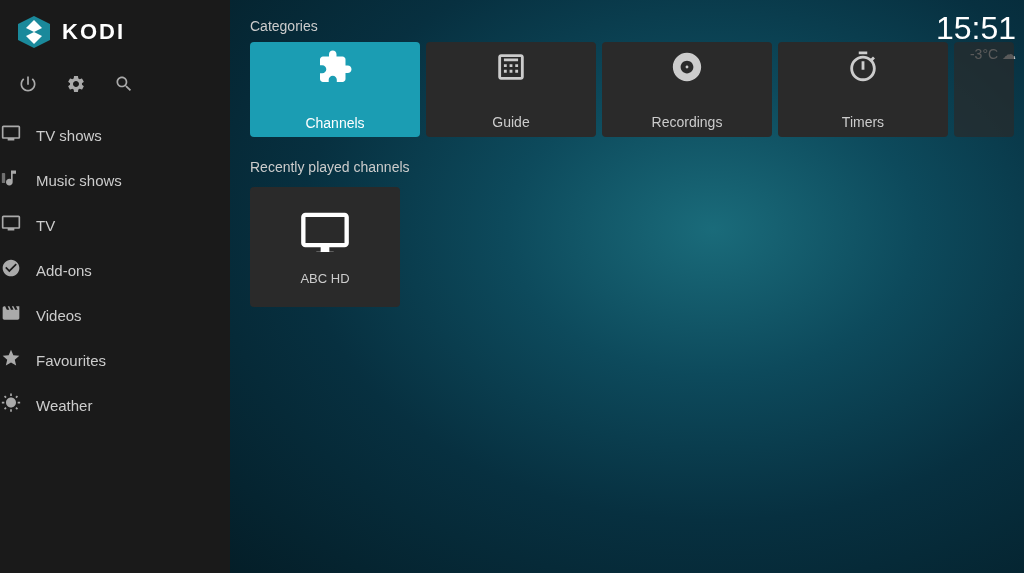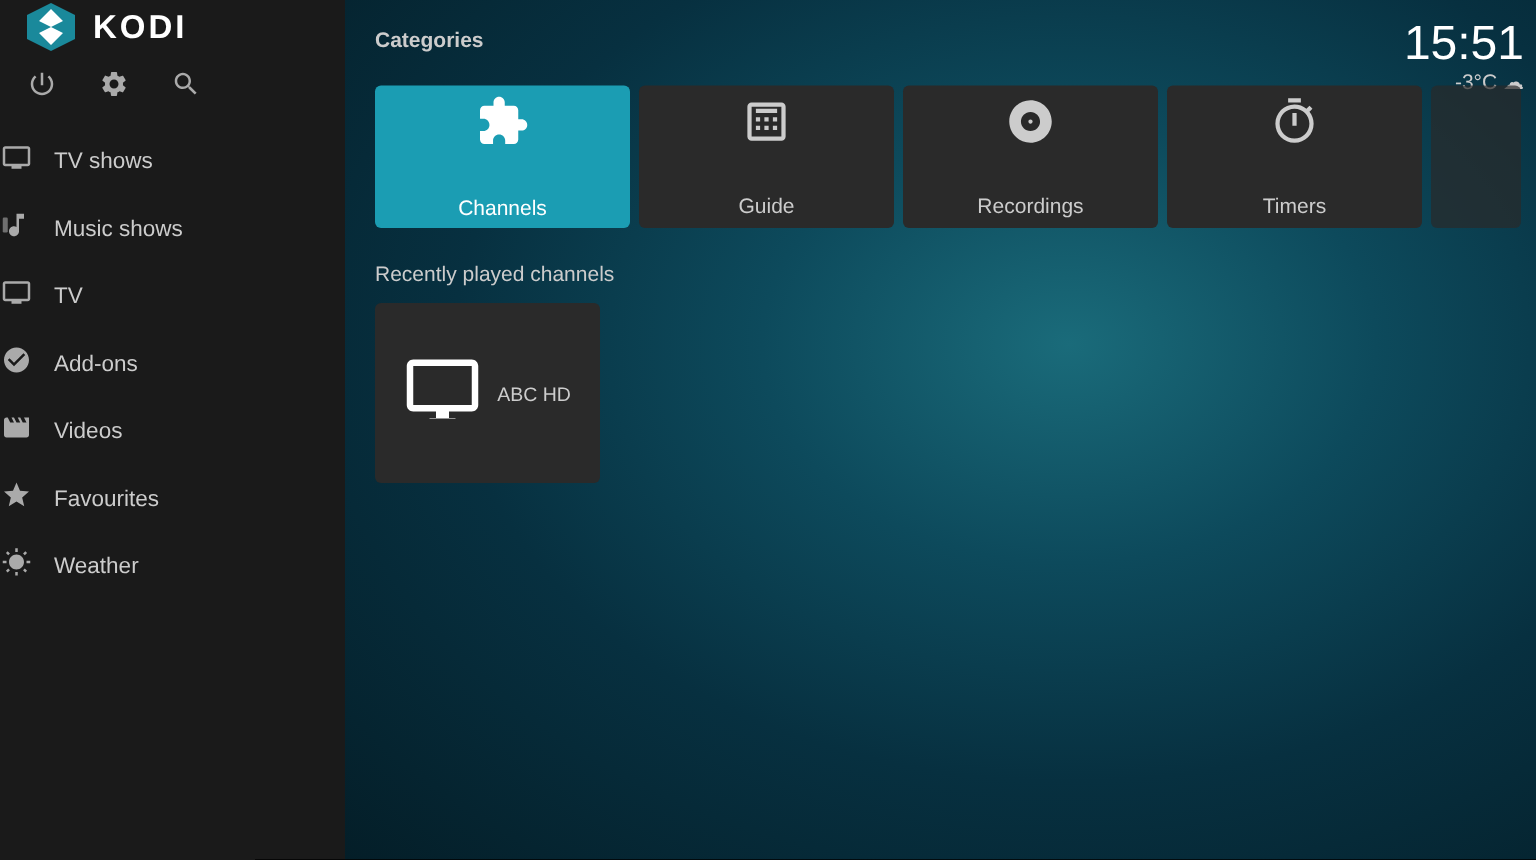--- a/index.html
+++ b/index.html
@@ -18,21 +18,21 @@
       height: 573px;
       background: #1a1a1a;
       display: flex;
       flex-direction: column;
       flex-shrink: 0;
     }
 
     .sidebar-header {
       display: flex;
       align-items: center;
-      padding: 0 16px;
+      padding: 14px 16px;
       gap: 10px;
     }
 
     .kodi-logo {
       width: 36px;
       height: 36px;
     }
 
     .kodi-title {
       color: #fff;
@@ -104,22 +104,22 @@
 
     .weather-info {
       font-size: 14px;
       color: #ccc;
       margin-top: 2px;
     }
 
     .section-label {
       color: #ccc;
       font-size: 14px;
-      margin-bottom: 23px;
-      font-weight: 700;
+      margin-bottom: 8px;
+      font-weight: 400;
     }
 
     .categories-row {
       display: flex;
       gap: 6px;
       margin-bottom: 22px;
     }
 
     .category-card {
       width: 170px;
@@ -153,21 +153,21 @@
       font-size: 14px;
       margin-bottom: 12px;
     }
 
     .channel-card {
       width: 150px;
       height: 120px;
       background: #2a2a2a;
       border-radius: 4px;
       display: flex;
-      flex-direction: row;
+      flex-direction: column;
       align-items: center;
       justify-content: center;
       gap: 10px;
       cursor: pointer;
       color: #ccc;
       font-size: 13px;
     }
 
     .channel-card .tv-icon {
       font-size: 40px;

